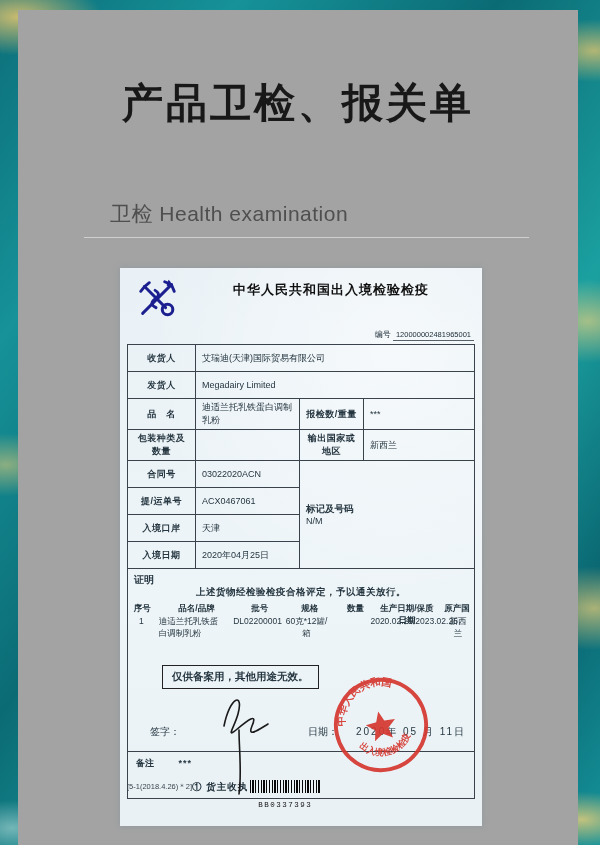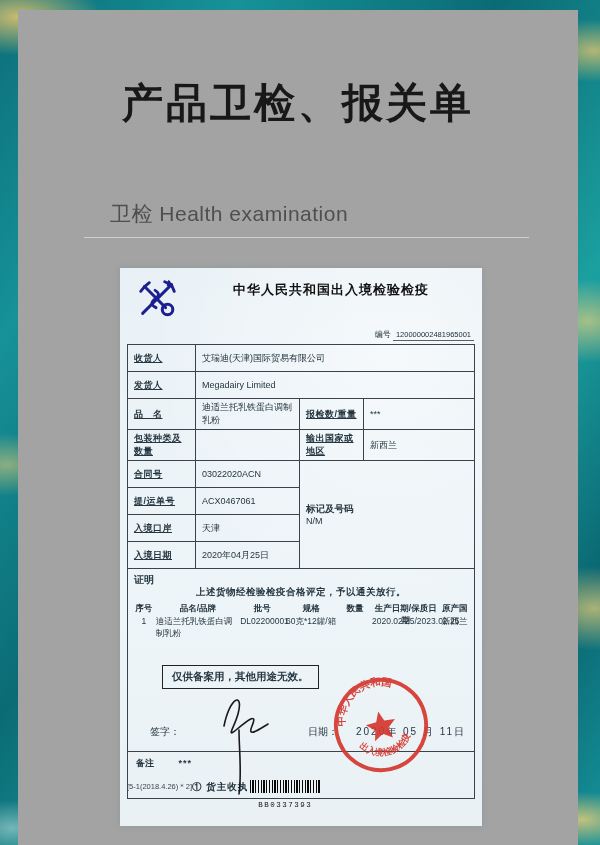--- a/index.html
+++ b/index.html
@@ -50,28 +50,28 @@
   .serial{ position:absolute; top:61px; right:8px; font-size:8px; color:#20303a; }
   .serial .num{ border-bottom:1px solid #56616b; padding:0 3px 1px 3px; font-size:7.5px; }
   table.doc{
     position:absolute; top:76px; left:7px; width:348px;
     border-collapse:collapse; table-layout:fixed;
   }
   table.doc td{
     border:1px solid #3a434b; font-size:9px; color:#253640;
     padding:2px 6px; height:27px; vertical-align:middle;
   }
-  td.lbl{ font-size:9.5px; font-weight:600; letter-spacing:.5px; padding:2px 1px;text-decoration:underline; }
+  td.lbl{ text-align:center; font-size:9.5px; font-weight:600; letter-spacing:.5px; padding:2px 1px; }
   td.marks{ vertical-align:top; padding-top:4px; font-size:9px; }
   td.marks .m-lbl{ font-weight:700; font-size:9.5px; }
   .certify-cell{ position:relative; height:183px !important; vertical-align:top !important; }
   .c-label{ position:absolute; top:4px; left:6px; font-size:10px; font-weight:600; }
   .c-statement{ position:absolute; top:17px; left:0; right:0; text-align:center;
                 font-size:9.5px; font-weight:700; letter-spacing:.5px; }
-  .c-cols,.c-row{ position:absolute; left:4px; right:4px; display:flex; font-size:8.5px; }
+  .c-cols,.c-row{ position:absolute; left:4px; right:4px; display:flex; font-size:8.5px;gap:8px; }
   .c-cols{ top:34px; font-weight:700; }
   .c-row{ top:47px; }
   .c-cols span,.c-row span{ display:block; text-align:center; }
   .w0{width:7%;} .w1{width:25%;} .w2{width:13%;} .w3{width:16%;}
   .w4{width:10%;} .w5{width:20%;} .w6{width:9%;}
   .c-row .w1{ text-align:left; }
   .note-box{
     position:absolute; top:96px; left:34px;
     border:1.5px solid #222; padding:4px 9px;
     font-size:10.5px; font-weight:700; display:flex; white-space:nowrap;

